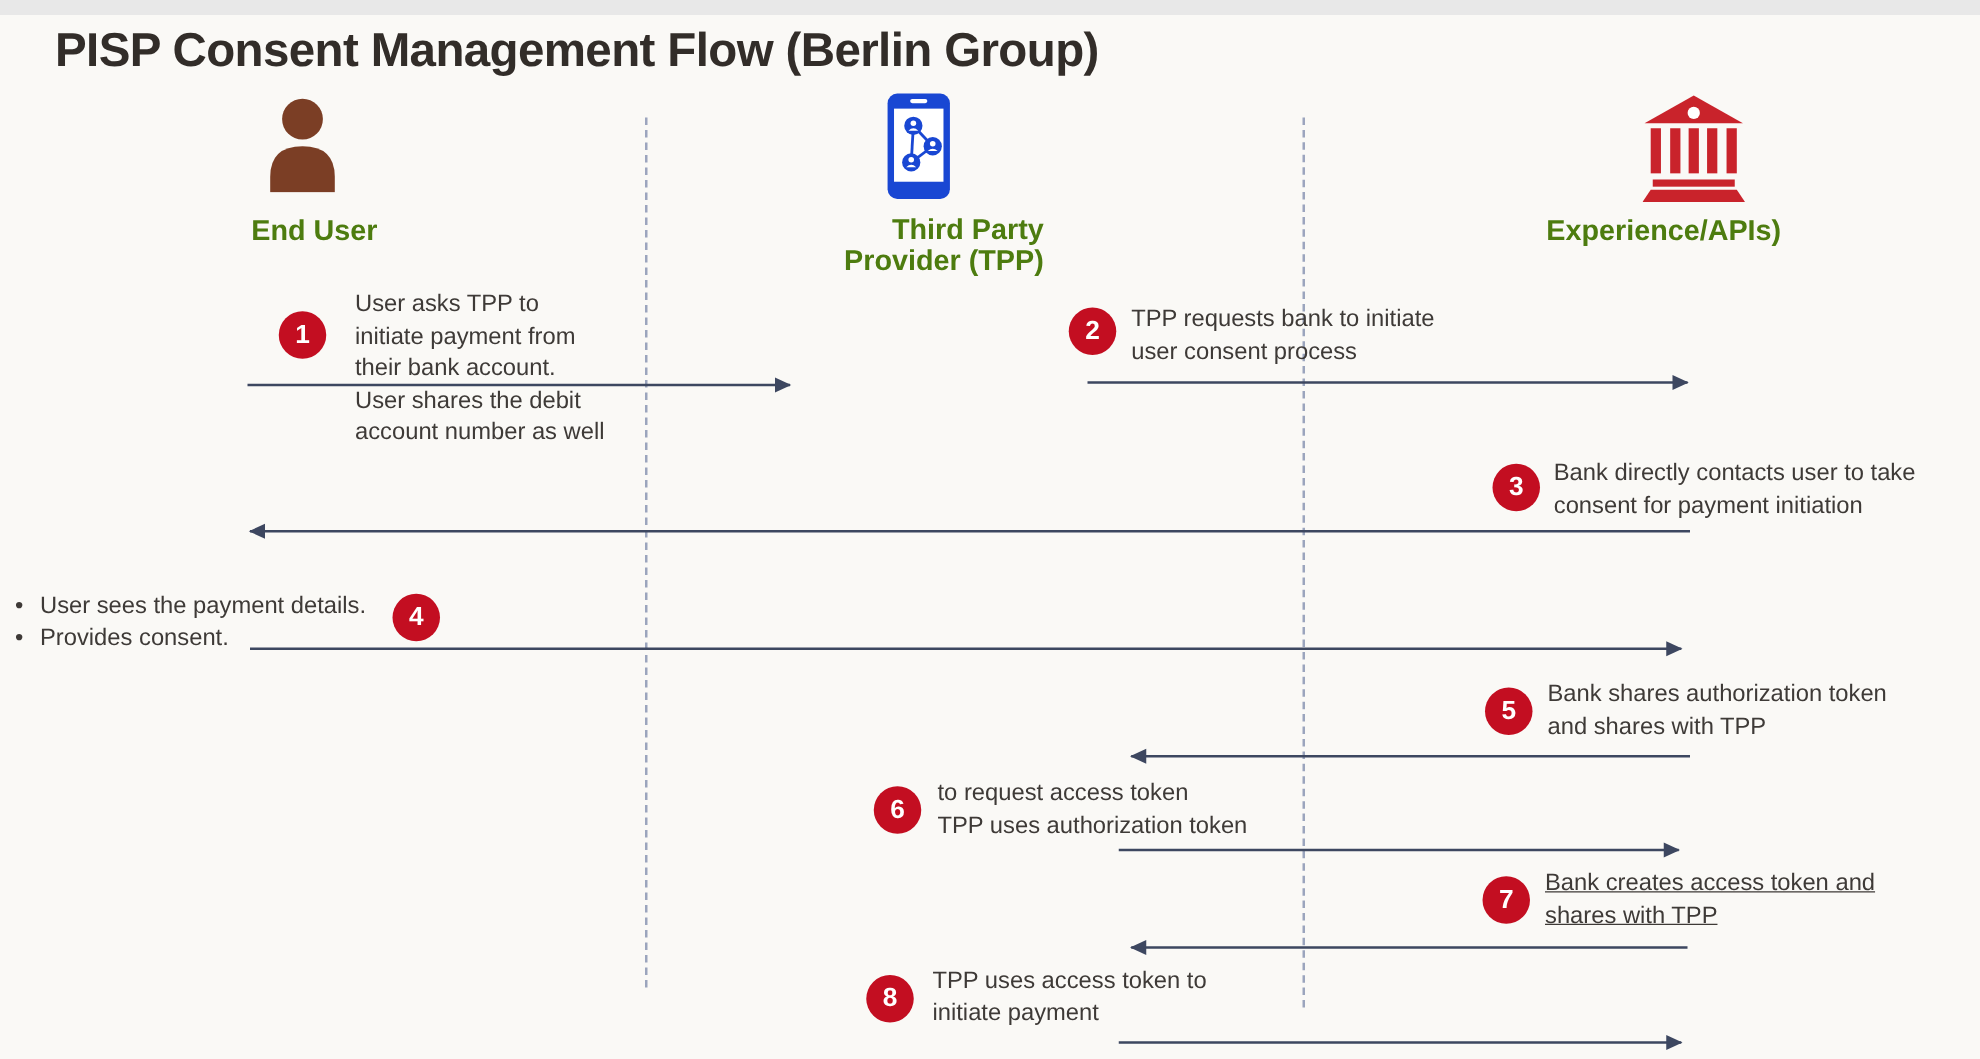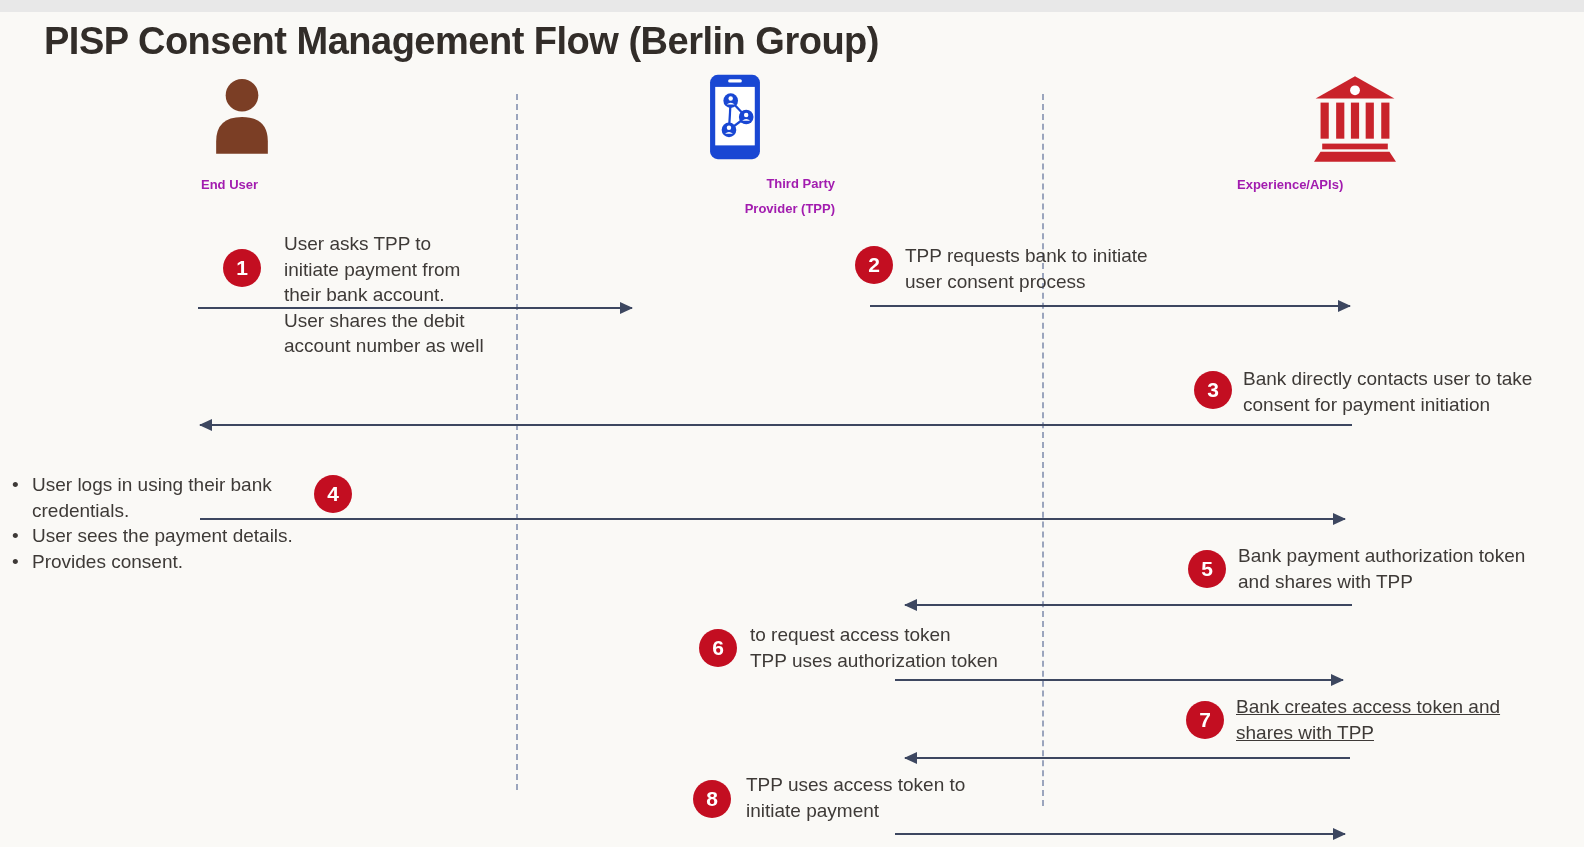--- a/index.html
+++ b/index.html
@@ -9,21 +9,21 @@
     background:#FAF9F6;overflow:hidden;
     color:#3E3A37;
   }
   .title{
     position:absolute;left:44px;top:8px;
     font-size:38px;font-weight:800;letter-spacing:-0.5px;
     color:#322D29;
   }
   
   .actor-icon{position:absolute;}
-  .actor-label{position:absolute;font-size:13px;font-weight:700;color:#a21caf;line-height:25px;}
+  .actor-label{position:absolute;font-size:23px;font-weight:700;color:#4d7c0f;line-height:25px;}
   .actor-label.center{text-align:right;}
   
   .lifeline{position:absolute;width:0;border-left:2px dashed #8B97B4;opacity:.85;}
   
   .arrow{position:absolute;height:2px;background:#3D4760;}
   .arrow::after{
     content:"";position:absolute;top:-5px;width:0;height:0;
     border-top:6px solid transparent;border-bottom:6px solid transparent;
   }
   .arrow.right::after{right:-1px;border-left:13px solid #3D4760;}
@@ -126,30 +126,29 @@
   <div class="arrow right" style="left:870px;top:293px;width:480px;"></div>
 
   <div class="badge" style="left:1194px;top:359px;">3</div>
   <div class="step-text" style="left:1243px;top:354px;">
     <div>Bank directly contacts user to take</div>
     <div>consent for payment initiation</div>
   </div>
   <div class="arrow left" style="left:200px;top:412px;width:1152px;"></div>
 
   <ul class="bullet-list" style="left:6px;top:460px;">
-    <li>User logs in using their bank credentials.</li>
     <li>User sees the payment details.</li>
     <li>Provides consent.</li>
   </ul>
   <div class="badge" style="left:314px;top:463px;">4</div>
   <div class="arrow right" style="left:200px;top:506px;width:1145px;"></div>
 
   <div class="badge" style="left:1188px;top:538px;">5</div>
   <div class="step-text" style="left:1238px;top:531px;">
-    <div>Bank payment authorization token</div>
+    <div>Bank shares authorization token</div>
     <div>and shares with TPP</div>
   </div>
   <div class="arrow left" style="left:905px;top:592px;width:447px;"></div>
 
   <div class="badge" style="left:699px;top:617px;">6</div>
   <div class="step-text" style="left:750px;top:610px;">
     <div>to request access token</div>
     <div>TPP uses authorization token</div>
   </div>
   <div class="arrow right" style="left:895px;top:667px;width:448px;"></div>

